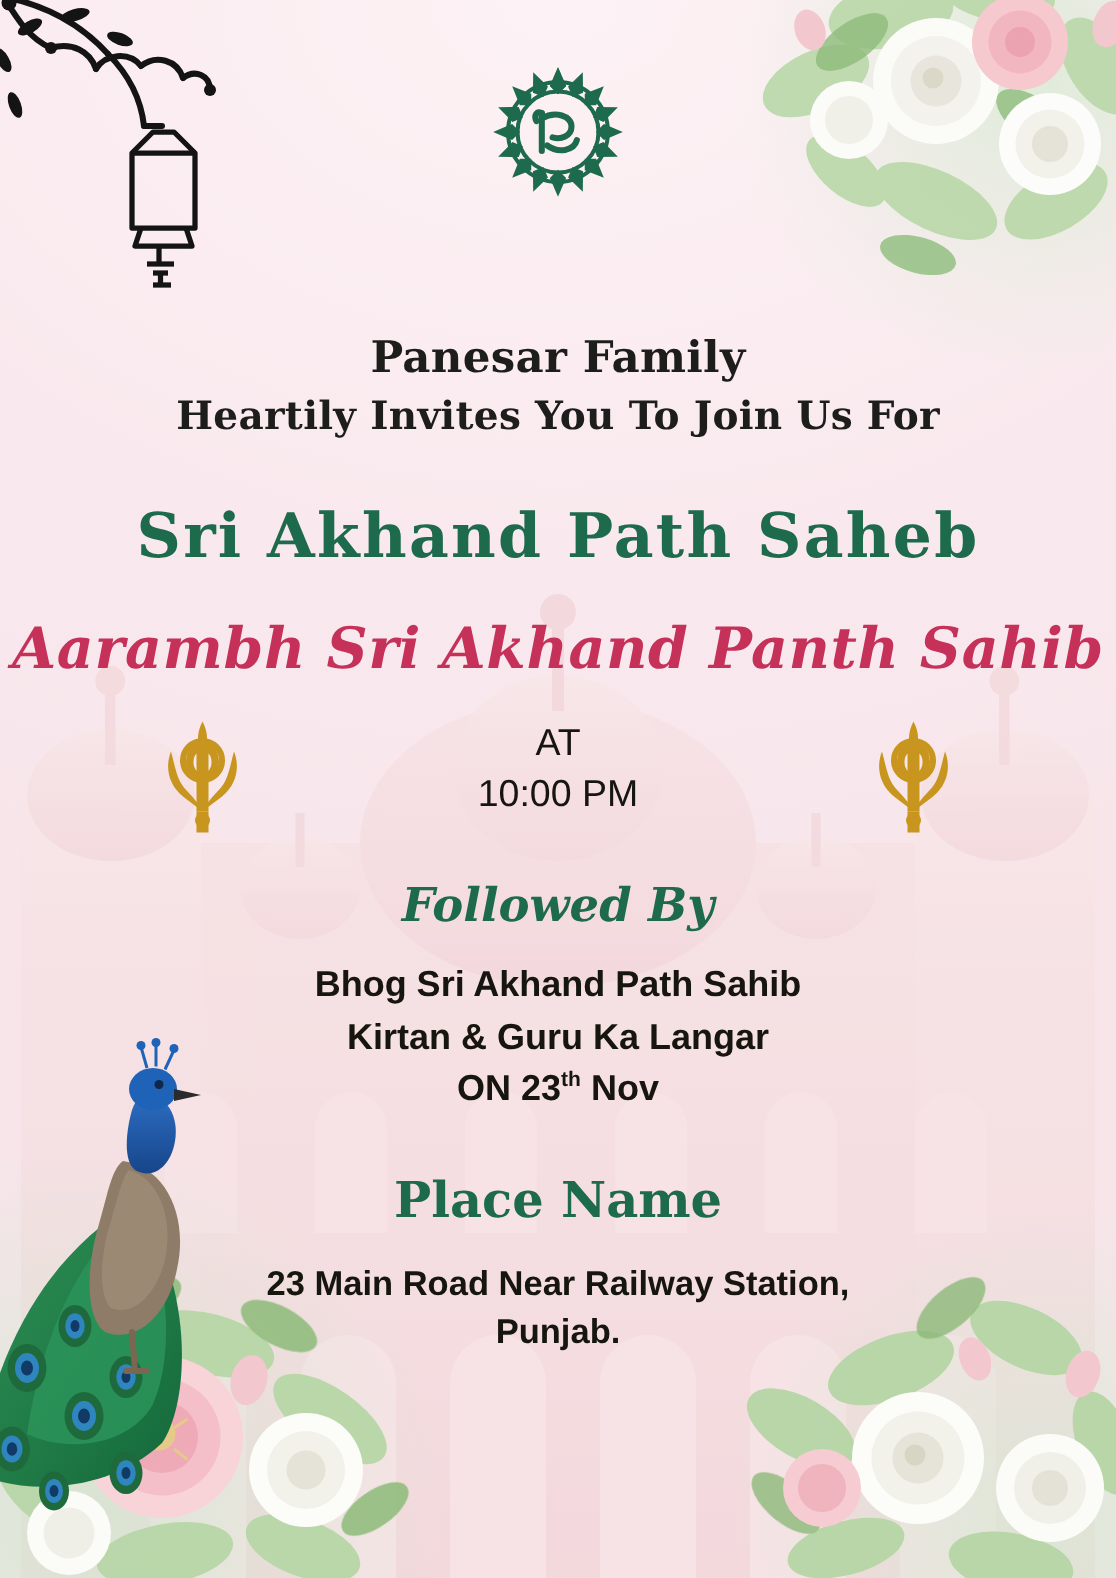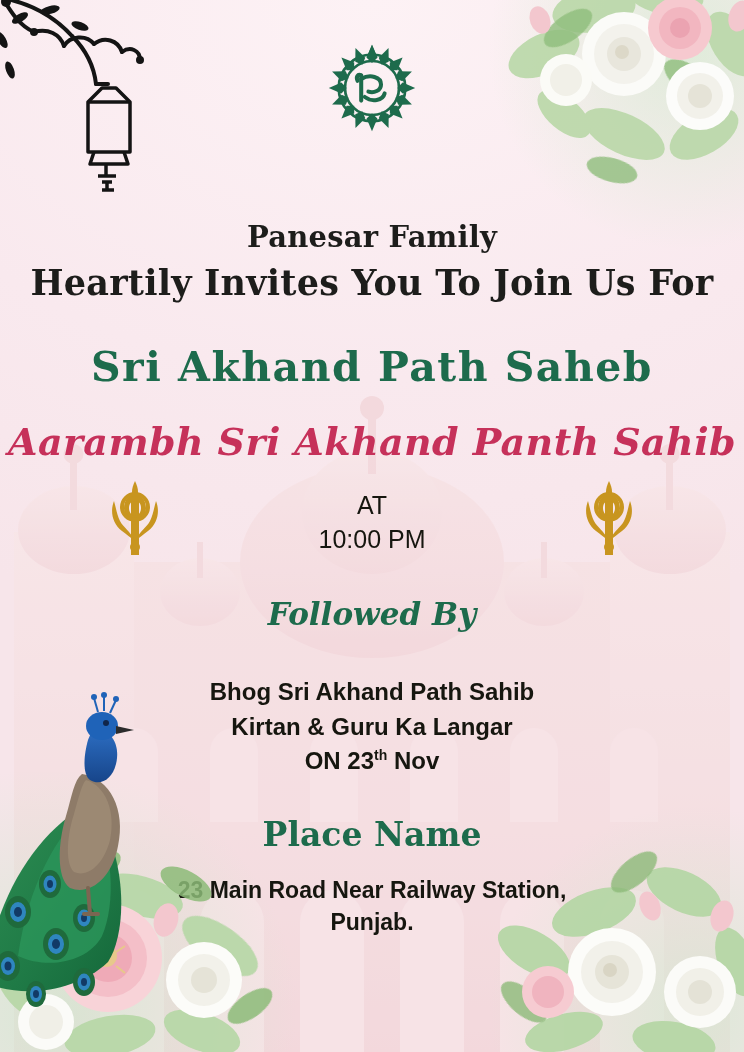--- a/index.html
+++ b/index.html
@@ -69,21 +69,21 @@
     font-family: "DejaVu Serif", serif;
     font-weight: bold;
     color: #1d1d1b;
     letter-spacing: 0.2px;
   }
   .invite-1 {
     font-size: 29px;
     margin-top: 74px;
   }
   .invite-2 {
-    font-size: 35px;
+    font-size: 26px;
     margin-top: 8px;
     text-align: center;
   }
 
   .main-title {
     font-family: "DejaVu Serif", serif;
     font-weight: bold;
     font-size: 41px;
     color: #1d6b4c;
     margin-top: 40px;
@@ -111,21 +111,21 @@
   .followed-by {
     font-family: "DejaVu Serif", serif;
     font-weight: bold;
     font-size: 31px;
     color: #1d6b4c;
     margin-top: 40px;
     font-style: italic;
   }
 
   .event-block {
-    margin-top: 43px;
+    margin-top: 18px;
     font-size: 24px;
     font-weight: bold;
     color: #16160f;
     line-height: 1.44;
   }
   .event-block sup {
     font-size: 14px;
   }
 
   .place-name {

